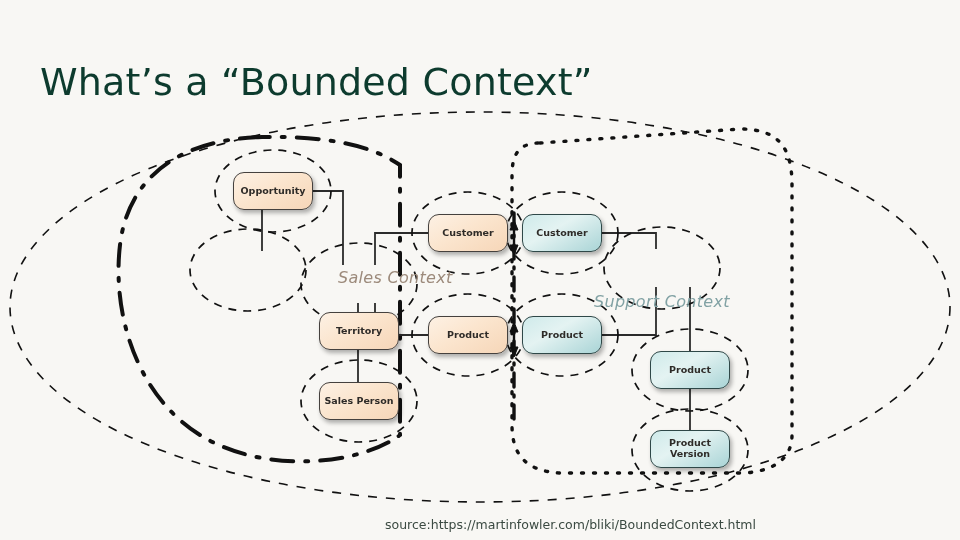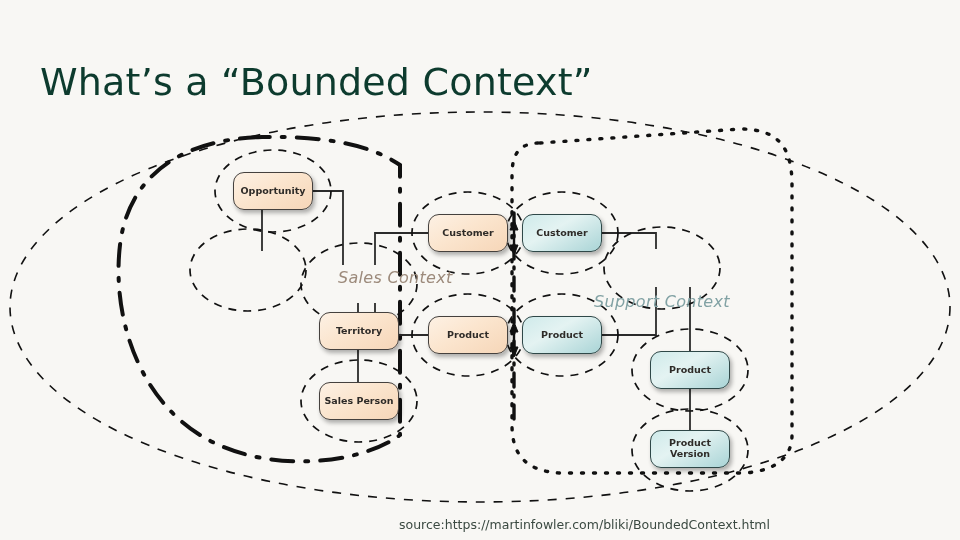--- a/index.html
+++ b/index.html
@@ -81,21 +81,21 @@
   .node.sales {
     background: linear-gradient(150deg, #fdf1e4 0%, #fbe5ce 45%, #f6d6b8 100%);
     border-color: #45413e;
   }
   .node.support {
     background: linear-gradient(150deg, #cfeaea 0%, #e4f3f2 40%, #a9d4d6 100%);
     border-color: #2f4848;
   }
   #source-note {
     position: absolute;
-    right: 6px;
+    right: 20px;
     bottom: 8px;
     font-size: 12.5px;
     color: #3b4a42;
     font-family: "DejaVu Sans", sans-serif;
     white-space: nowrap;
   }
 </style>
 </head>
 <body>
 

